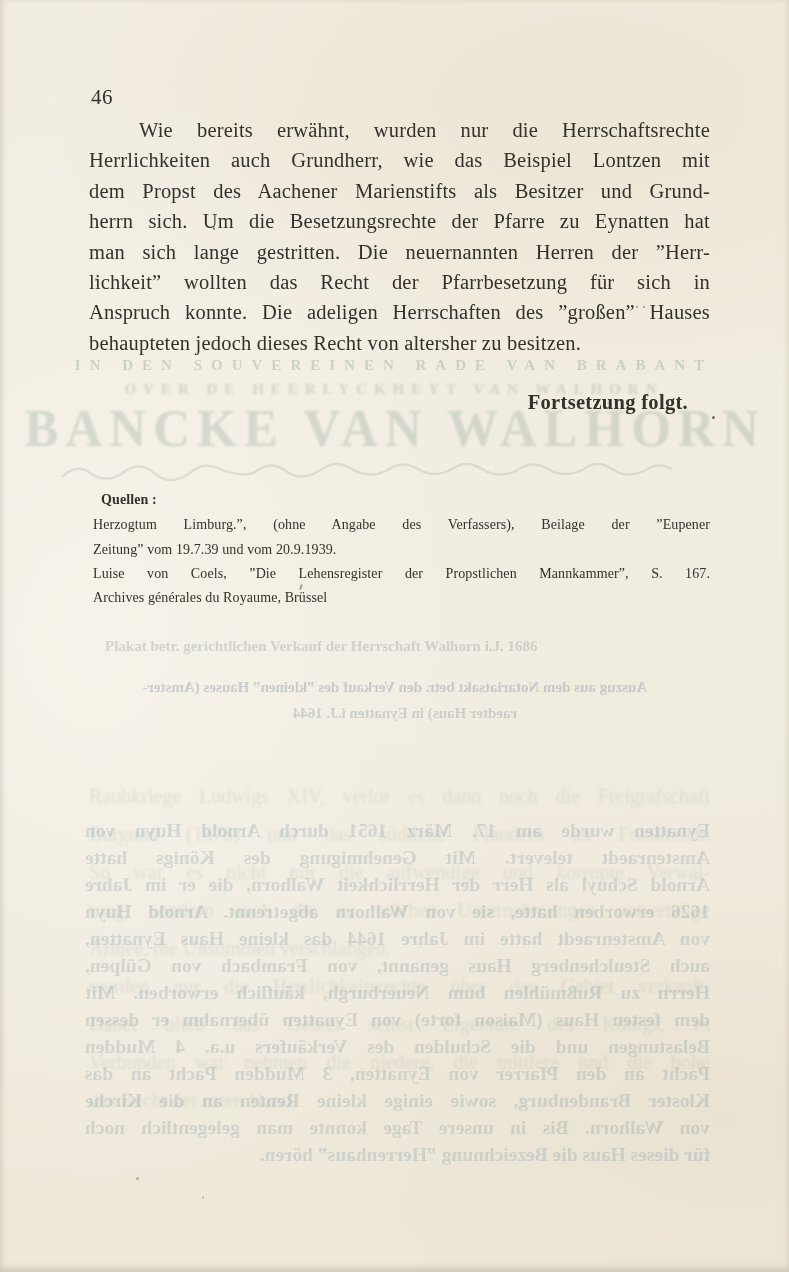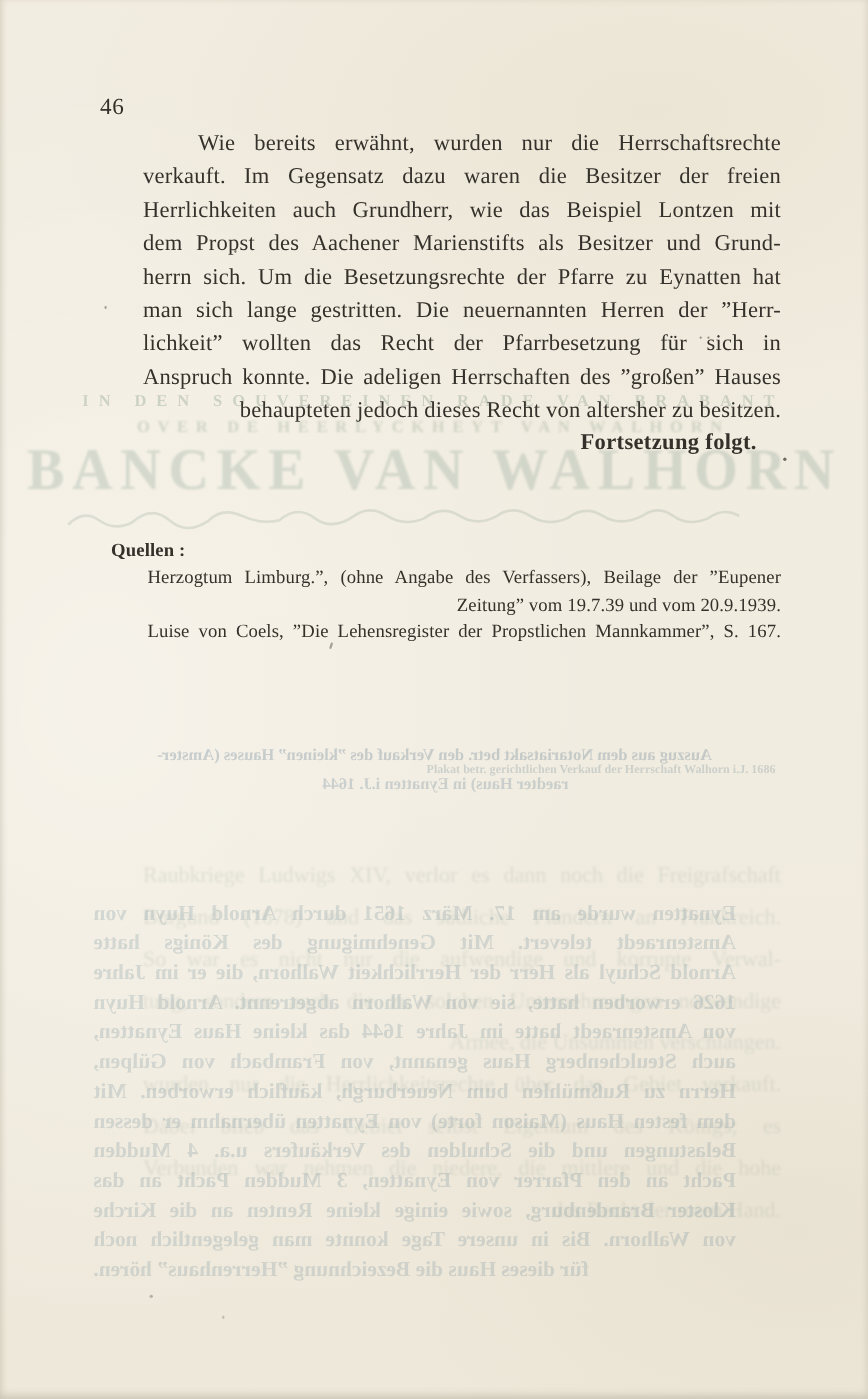--- a/index.html
+++ b/index.html
@@ -21,30 +21,30 @@
   }
   
   .pagenum{
     position:absolute;left:91px;top:85px;
     font-size:21px;letter-spacing:0.5px;
   }
   .para{
     position:absolute;left:89px;top:115px;width:621px;
     font-size:20.5px;line-height:30.4px;letter-spacing:0.2px;
   }
-  .line{white-space:normal;text-align:right;}
-  .jline{text-align:justify;text-align-last:justify;margin-left:41px;}
+  .line{white-space:normal;}
+  .jline{text-align:justify;text-align-last:justify;}
   .indent{text-indent:50px;}
   .continuation{
     position:absolute;left:89px;top:391px;width:599px;
     font-size:20.5px;text-align:right;letter-spacing:0.3px;font-weight:bold;
   }
   .sources{
     position:absolute;left:93px;top:488px;width:617px;
-    font-size:17px;line-height:24.3px;letter-spacing:0.1px;
+    font-size:14px;line-height:24.3px;letter-spacing:0.1px;
   }
   .sources .heading{font-weight:bold;margin-left:8px;margin-bottom:1px;}
   
   .ghost{position:absolute;pointer-events:none;}
   .g-caps1{
     left:-16px;top:357px;width:820px;text-align:center;
     font-size:15px;letter-spacing:9px;font-weight:bold;
     color:rgba(143,164,140,0.38);filter:blur(0.7px);
   }
   .g-caps2{
@@ -53,22 +53,22 @@
     color:rgba(143,164,140,0.34);filter:blur(0.8px);
   }
   .g-big{
     left:-22px;top:399px;width:834px;text-align:center;
     font-size:51px;font-weight:bold;letter-spacing:7px;
     color:rgba(140,163,148,0.30);filter:blur(1.1px);
     transform:scaleY(1.05);
   }
   .g-script{left:60px;top:455px;width:680px;height:34px;opacity:0.5;}
   .g-cap-n{
-    left:105px;top:694px;width:600px;text-align:right;
-    font-size:11px;font-weight:bold;
+    left:105px;top:638px;width:600px;text-align:left;
+    font-size:15px;font-weight:bold;
     color:rgba(120,142,152,0.30);filter:blur(0.6px);
   }
   .g-cap-m1{
     left:85px;top:679px;width:620px;text-align:center;
     font-size:15px;font-weight:bold;
     color:rgba(110,135,152,0.34);filter:blur(0.6px);
     transform:scaleX(-1);
   }
   .g-cap-m2{
     left:105px;top:705px;width:600px;text-align:center;
@@ -131,37 +131,37 @@
     <div class="jline">Pacht an den Pfarrer von Eynatten, 3 Mudden Pacht an das</div>
     <div class="jline">Kloster Brandenburg, sowie einige kleine Renten an die Kirche</div>
     <div class="jline">von Walhorn. Bis in unsere Tage konnte man gelegentlich noch</div>
     <div class="line">für dieses Haus die Bezeichnung ”Herrenhaus” hören.</div>
   </div>
 
   <div class="pagenum">46</div>
 
   <div class="para">
     <div class="jline indent">Wie bereits erwähnt, wurden nur die Herrschaftsrechte</div>
-    <div class="jline">verkauft. Im Gegensatz dazu waren die Besitzer der freien</div>
     <div class="jline">Herrlichkeiten auch Grundherr, wie das Beispiel Lontzen mit</div>
     <div class="jline">dem Propst des Aachener Marienstifts als Besitzer und Grund-</div>
     <div class="jline">herrn sich. Um die Besetzungsrechte der Pfarre zu Eynatten hat</div>
     <div class="jline">man sich lange gestritten. Die neuernannten Herren der ”Herr-</div>
     <div class="jline">lichkeit” wollten das Recht der Pfarrbesetzung für sich in</div>
     <div class="jline">Anspruch konnte. Die adeligen Herrschaften des ”großen” Hauses</div>
     <div class="line">behaupteten jedoch dieses Recht von altersher zu besitzen.</div>
   </div>
 
   <div class="continuation">Fortsetzung folgt.</div>
 
   <div class="sources">
     <div class="heading">Quellen :</div>
     <div class="jline">Herzogtum Limburg.”, (ohne Angabe des Verfassers), Beilage der ”Eupener</div>
     <div class="line">Zeitung” vom 19.7.39 und vom 20.9.1939.</div>
     <div class="jline">Luise von Coels, ”Die Lehensregister der Propstlichen Mannkammer”, S. 167.</div>
+    <div class="line">Archives générales du Royaume, Brüssel</div>
   </div>
 
   <div class="speck" style="left:712px;top:416px;width:3px;height:3px;"></div>
   <div class="speck" style="left:213px;top:227px;width:2px;height:3px;opacity:0.8;"></div>
   <div class="speck" style="left:300px;top:584px;width:2px;height:6px;transform:rotate(18deg);opacity:0.6;border-radius:1px;"></div>
   <div class="speck" style="left:636px;top:306px;width:2px;height:2px;opacity:0.7;"></div>
   <div class="speck" style="left:643px;top:306px;width:2px;height:2px;opacity:0.7;"></div>
   <div class="speck" style="left:136px;top:1177px;width:3px;height:3px;opacity:0.45;"></div>
   <div class="speck" style="left:202px;top:1196px;width:2px;height:3px;opacity:0.35;"></div>
   <div class="speck" style="left:95px;top:278px;width:2px;height:3px;opacity:0.6;"></div>

